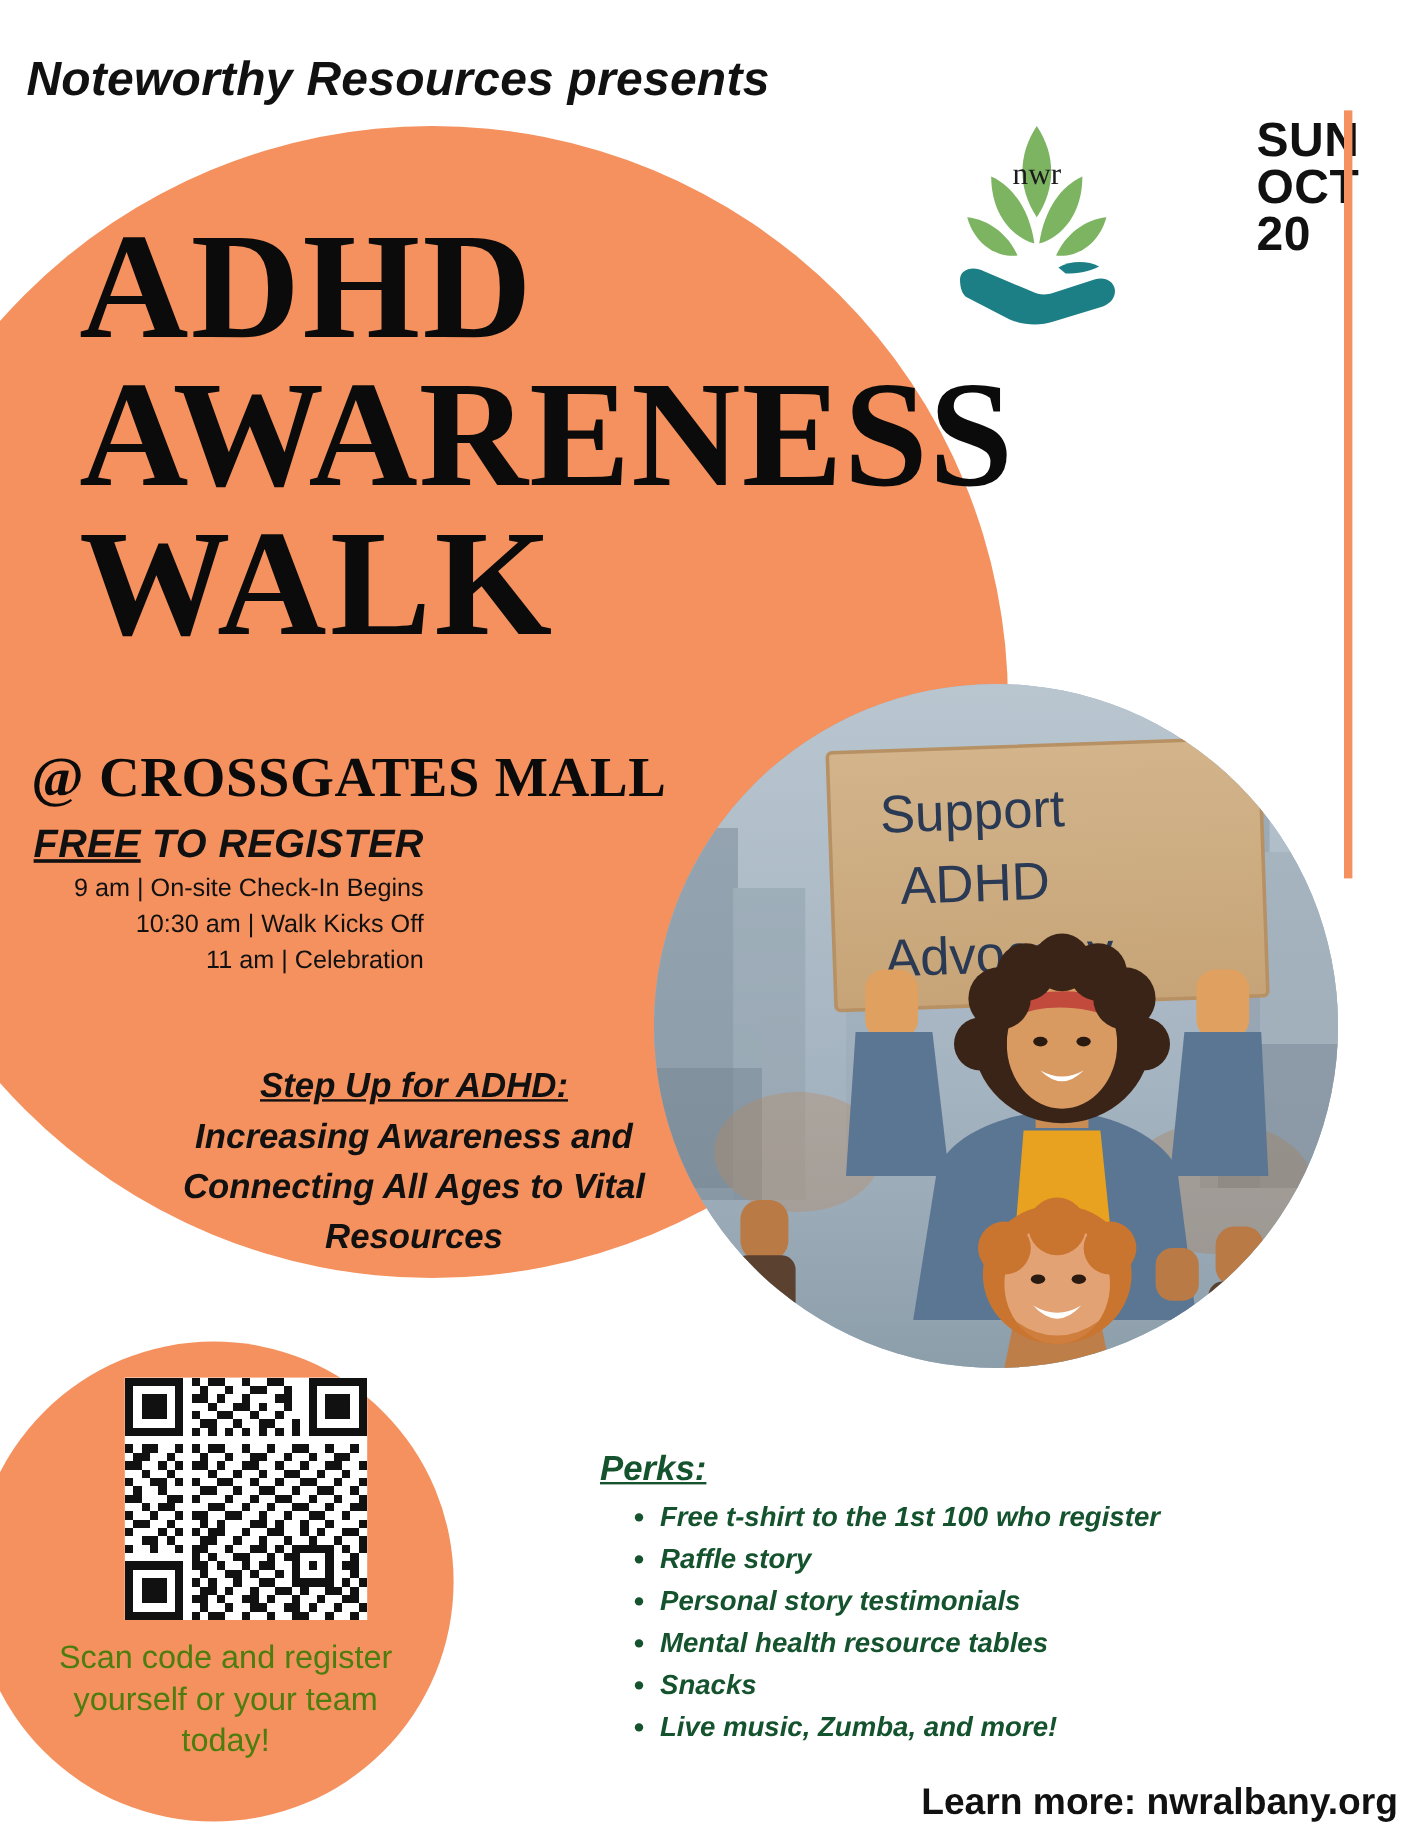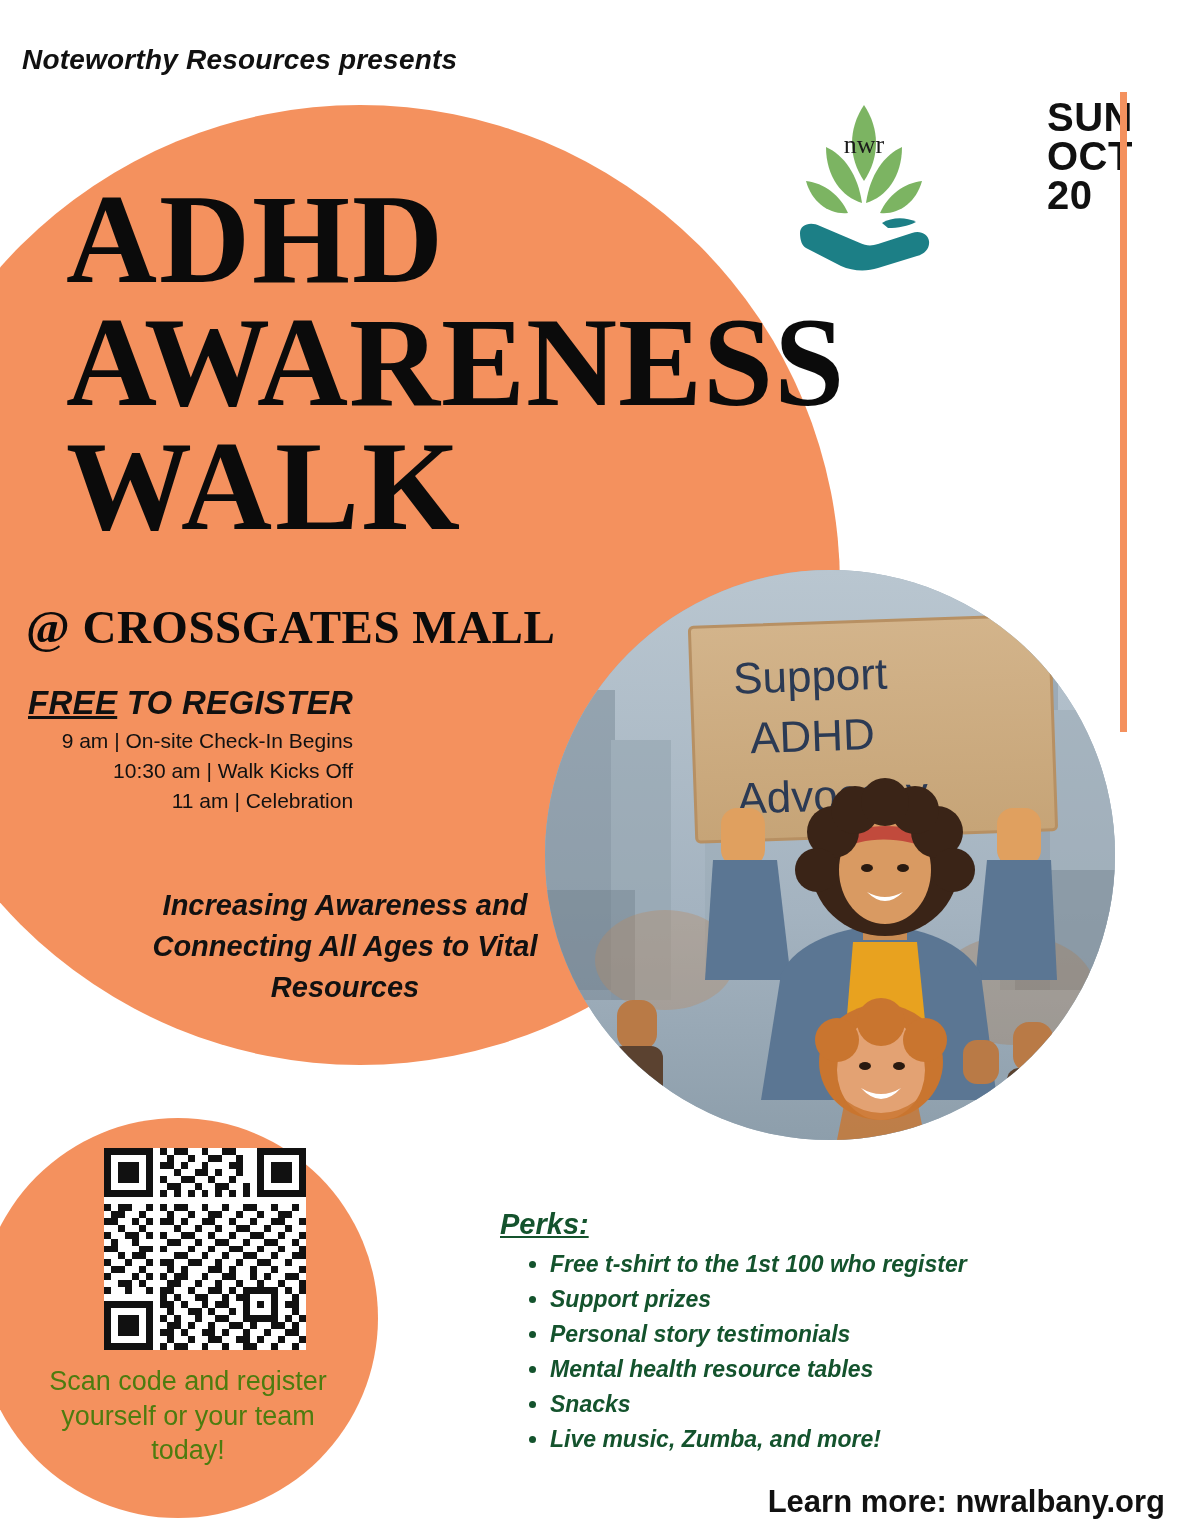--- a/index.html
+++ b/index.html
@@ -32,21 +32,21 @@
     height: 400px;
     border-radius: 50%;
     background: #F4915E;
   }
 
   
   .presenter {
     position: absolute;
     left: 22px;
     top: 44px;
-    font-size: 28px;
+    font-size: 40px;
     font-style: italic;
     font-weight: bold;
     color: #111;
     letter-spacing: .2px;
     z-index: 6;
   }
 
   
   .logo {
     position: absolute;
@@ -97,21 +97,21 @@
     white-space: nowrap;
   }
   .headline .l1 { display: block; }
   .headline .l2 { display: block; letter-spacing: 1px; }
   .headline .l3 { display: block; letter-spacing: 3px; }
 
   
   .venue {
     position: absolute;
     left: 26px;
-    top: 600px;
+    top: 621px;
     z-index: 7;
     font-family: "Liberation Serif", serif;
     font-weight: bold;
     font-size: 47px;
     letter-spacing: 0.5px;
     color: #0b0b0b;
     white-space: nowrap;
   }
 
   
@@ -280,20 +280,21 @@
 <div class="sched">
   <div class="free">
     <u>FREE</u><span> TO REGISTER</span>
   </div>
   <div class="row">9 am | On-site Check-In Begins</div>
   <div class="row">10:30 am | Walk Kicks Off</div>
   <div class="row">11 am | Celebration</div>
 </div>
 
 <div class="theme">
+  <span class="t-head">Step Up for ADHD:</span>
   <span>Increasing Awareness and Connecting All Ages to Vital Resources</span>
 </div>
 
 <div class="photo">
   <svg viewBox="0 0 570 570" width="570" height="570" aria-hidden="true">
     <defs>
       <linearGradient id="sky" x1="0" y1="0" x2="0" y2="1">
         <linearGradient></linearGradient>
         <stop offset="0%" stop-color="#b9c6d0"></stop>
         <stop offset="60%" stop-color="#a4b3c0"></stop>
@@ -634,21 +635,21 @@
     </g>
   </svg>
 </div>
 
 <div class="qr-caption">Scan code and register yourself or your team today!</div>
 
 <div class="perks">
   <div class="p-head">Perks:</div>
   <ul>
     <li>Free t-shirt to the 1st 100 who register</li>
-    <li>Support prizes</li>
+    <li>Raffle story</li>
     <li>Personal story testimonials</li>
     <li>Mental health resource tables</li>
     <li>Snacks</li>
     <li>Live music, Zumba, and more!</li>
   </ul>
 </div>
 
 <div class="footer">Learn more: nwralbany.org</div>
 
 </body></html>

